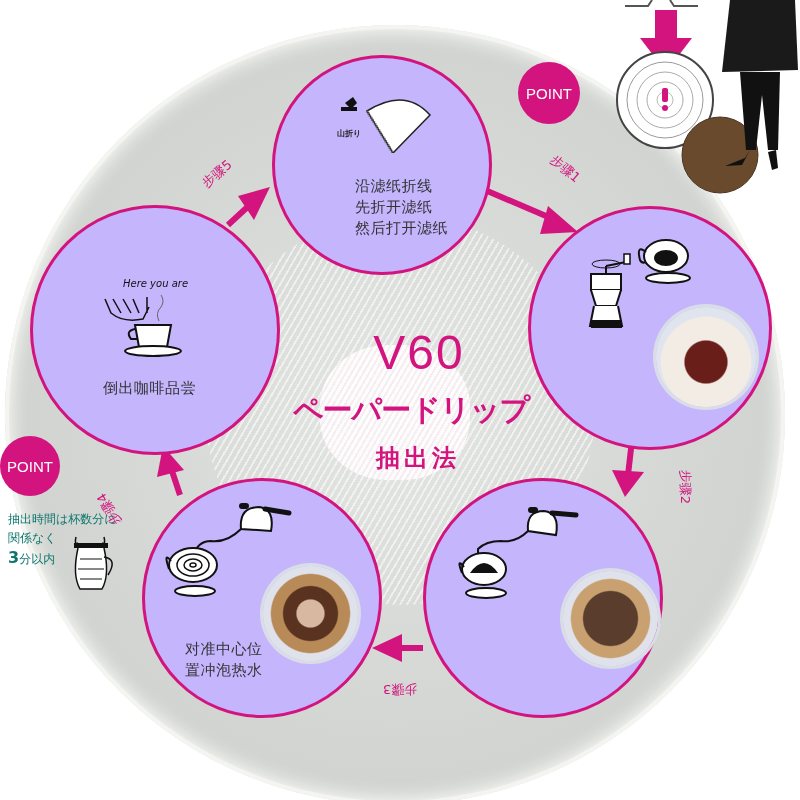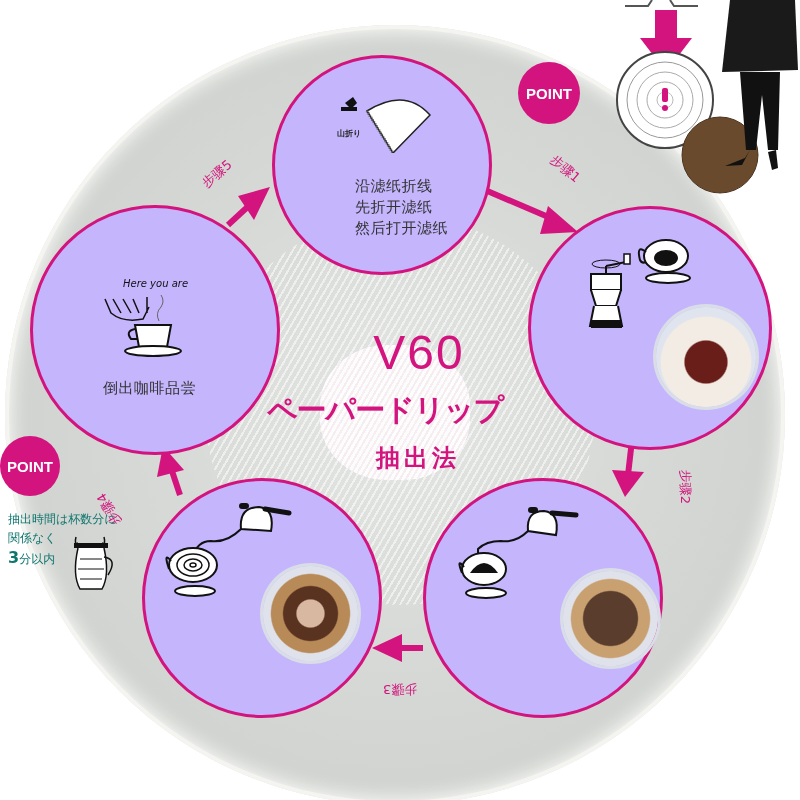--- a/index.html
+++ b/index.html
@@ -9,25 +9,25 @@
   .plate { position:absolute; left:5px; top:25px; width:780px; height:780px; border-radius:50%;
            background: radial-gradient(circle at 50% 50%, #e4e6e3 0%, #d7dad6 40%, #cfd2ce 75%, #e9eae6 92%, #f7f7f4 97%, #ffffff 100%);
            box-shadow: inset 0 0 0 4px #f4f4f1, inset 0 0 18px 6px #fbfbf9; }
   .stripes { position:absolute; left:205px; top:215px; width:390px; height:390px; border-radius:50%;
              background: repeating-linear-gradient(-60deg, rgba(255,255,255,0.55) 0 2px, rgba(255,255,255,0) 2px 6px); }
   .center-blob { position:absolute; left:320px; top:345px; width:150px; height:135px; border-radius:45%;
                  background: repeating-linear-gradient(-60deg, #f7eef2 0 2px, #ffffff 2px 5px); opacity:0.9; }
   .step { position:absolute; border-radius:50%; background:#c4b5fd; border:3px solid #d3147e; box-sizing:border-box; }
   .step-text { position:absolute; color:#333; font-size:15px; line-height:21px; letter-spacing:0.5px; }
   .step-label { position:absolute; color:#d3147e; font-size:13px; white-space:nowrap; }
-  .point { position:absolute; border-radius:50%; background:#d3147e; color:#fff; font-weight:bold;
+  .point { position:absolute; border-radius:50%; background:#d3147e; color:#fff; font-weight:normal;
            font-size:15px; display:flex; align-items:center; justify-content:center; font-family:"Liberation Sans", sans-serif; }
   .title-v60 { position:absolute; left:364px; top:325px; width:110px; text-align:center; color:#d3147e;
                font-size:48px; font-family:"Liberation Sans", sans-serif; letter-spacing:2px; }
-  .title-kana { position:absolute; left:240px; top:390px; width:290px; text-align:center; color:#d3147e;
+  .title-kana { position:absolute; left:266px; top:390px; width:290px; text-align:center; color:#d3147e;
                 font-size:30px; font-weight:bold; letter-spacing:-1px; }
   .title-kanji { position:absolute; left:330px; top:442px; width:130px; text-align:right; color:#d3147e;
                  font-size:24px; font-weight:bold; letter-spacing:4px; }
   .note { position:absolute; color:#0f766e; font-size:12px; line-height:19px; }
   .photo { position:absolute; border-radius:50%; box-shadow: 0 0 0 3px #d9dde6; }
 </style>
 </head>
 <body>
 
 <div class="plate"></div>
@@ -142,20 +142,24 @@
     <path d="M102 10 L126 14" stroke="#111" stroke-width="5" stroke-linecap="round"></path>
     <path d="M78 30 Q64 44 48 42 Q34 42 30 58" fill="none" stroke="#111" stroke-width="2"></path>
     <ellipse cx="30" cy="66" rx="24" ry="17" fill="#fff" stroke="#111" stroke-width="2"></ellipse>
     <ellipse cx="30" cy="66" rx="16" ry="11" fill="none" stroke="#111" stroke-width="1.5"></ellipse>
     <ellipse cx="30" cy="66" rx="9" ry="6" fill="none" stroke="#111" stroke-width="1.5"></ellipse>
     <ellipse cx="30" cy="66" rx="3" ry="2" fill="none" stroke="#111" stroke-width="1.5"></ellipse>
     <path d="M8 62 Q0 52 6 70" fill="none" stroke="#111" stroke-width="2"></path>
     <ellipse cx="32" cy="92" rx="20" ry="5" fill="#fff" stroke="#111" stroke-width="2"></ellipse>
   </svg>
   <div class="photo" style="left:118px;top:85px;width:95px;height:95px;background:radial-gradient(circle at 50% 50%, #d8b8a0 0 20%, #5a3320 22% 40%, #b88a58 42% 58%, #dfe2ea 60%)"></div>
+  <div class="step-text" style="left:40px;top:158px">
+    <div>对准中心位</div>
+    <div>置冲泡热水</div>
+  </div>
 </div>
 
 <div class="step" style="left:30px;top:205px;width:250px;height:250px">
   <div class="abs" style="left:90px;top:70px;font-size:10px;color:#111;font-style:italic">Here you are</div>
   <svg class="abs" style="left:70px;top:85px;width:90px;height:70px">
     <path d="M2 6 L8 20 Q20 30 40 26 L46 14 M10 6 L18 20 M20 6 L28 20 M30 6 L36 20 M44 4 L44 20" fill="none" stroke="#111" stroke-width="1.5"></path>
     <path d="M32 32 L36 54 L64 54 L68 32 Z" fill="#fff" stroke="#111" stroke-width="2"></path>
     <path d="M32 36 Q22 38 28 46 L34 46" fill="none" stroke="#111" stroke-width="2"></path>
     <ellipse cx="50" cy="58" rx="28" ry="5" fill="#fff" stroke="#111" stroke-width="2"></ellipse>
     <path d="M56 28 Q52 20 58 14 Q62 8 58 2" fill="none" stroke="#666" stroke-width="1"></path>

